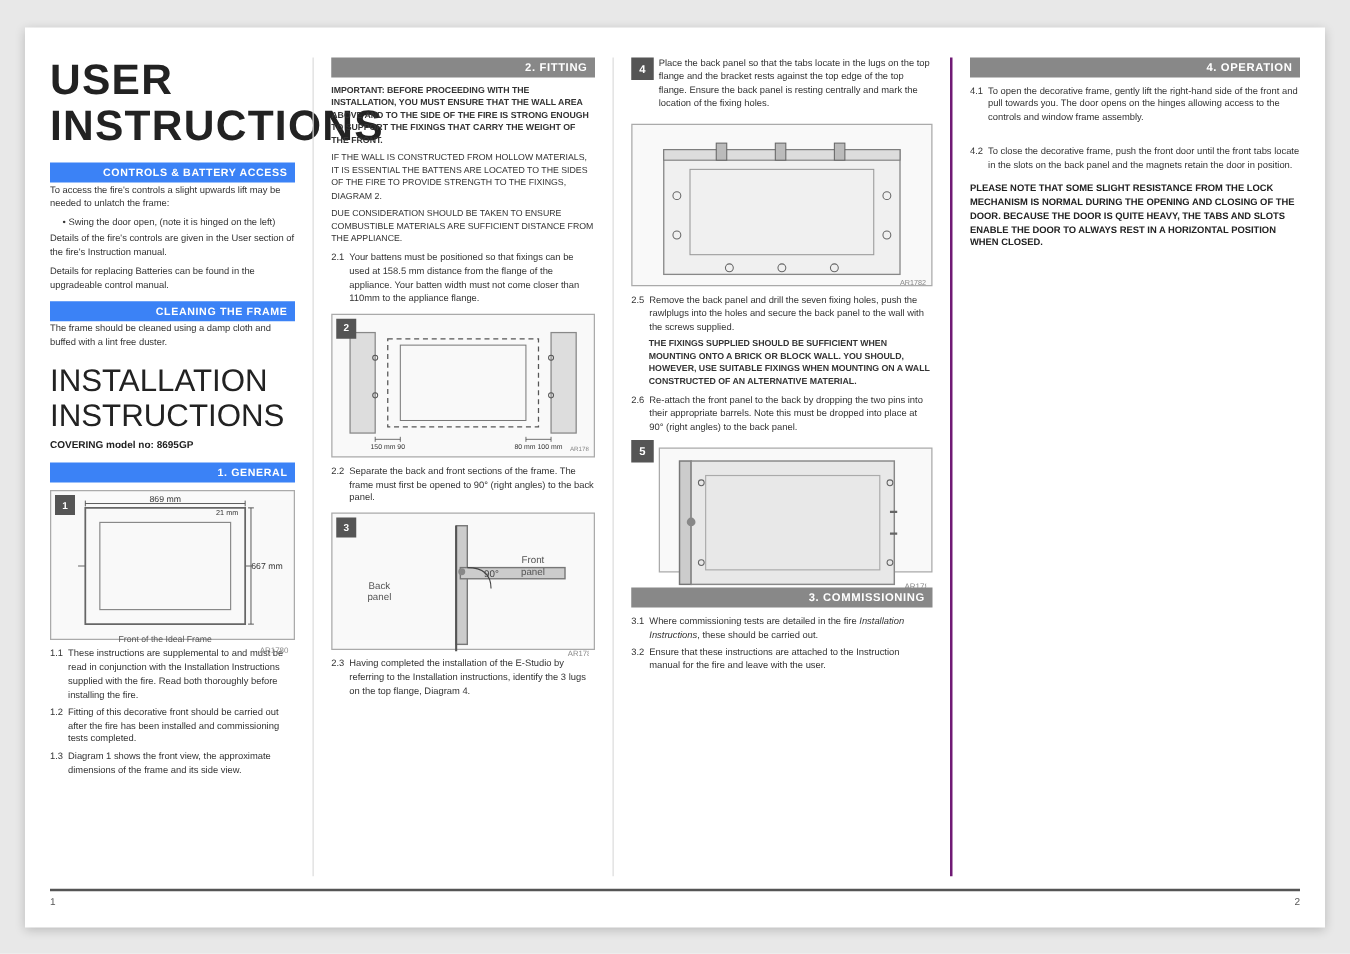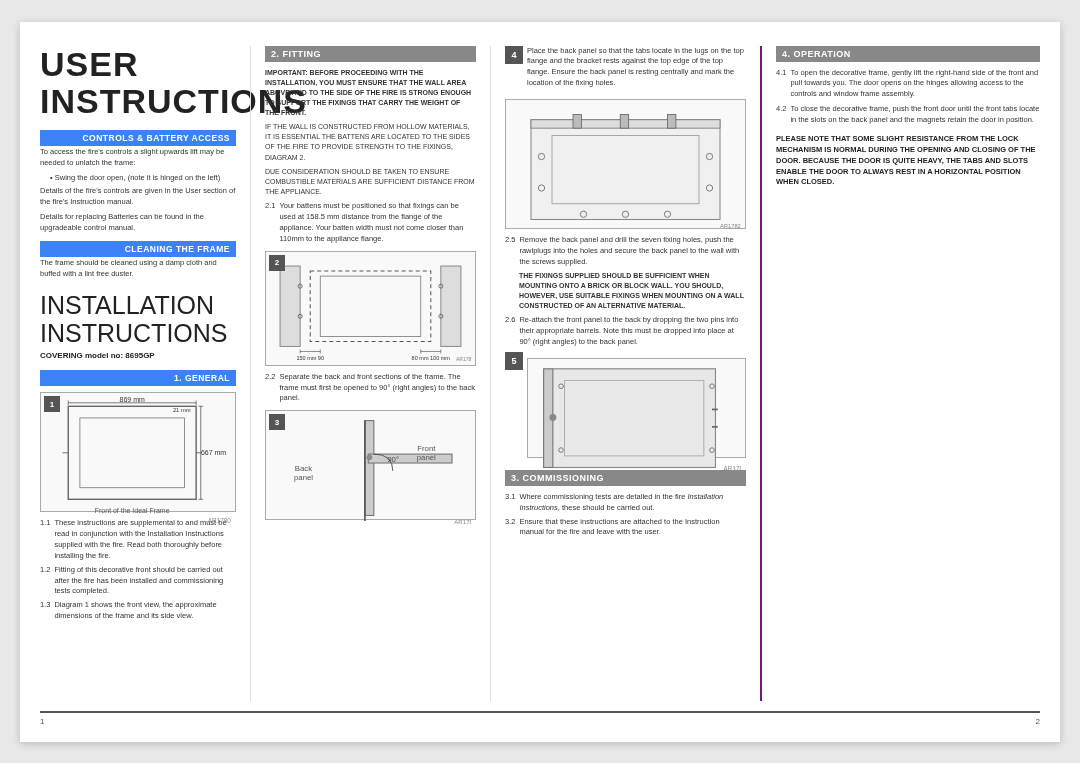--- a/index.html
+++ b/index.html
@@ -143,21 +143,21 @@
       font-weight: bold;
       line-height: 1.45;
       color: #222;
       margin-bottom: 4px;
     }
     .section-title-bar {
       background: #888;
       color: white;
       font-size: 9px;
       font-weight: bold;
-      text-align: left;
+      text-align: right;
       padding: 3px 6px;
       letter-spacing: 0.5px;
       margin-bottom: 6px;
     }
   </style>
 </head>
 <body>
 
 <div class="page-wrapper">
   <div class="main-content">
@@ -290,20 +290,24 @@
           <circle cx="89" cy="38" r="2.5" fill="#888"></circle>
 
           <text x="30" y="50" font-size="7" fill="#555" text-anchor="middle">Back</text>
           <text x="30" y="58" font-size="7" fill="#555" text-anchor="middle">panel</text>
           <text x="140" y="32" font-size="7" fill="#555" text-anchor="middle">Front</text>
           <text x="140" y="40" font-size="7" fill="#555" text-anchor="middle">panel</text>
           <text x="165" y="98" font-size="5.5" fill="#888">AR1781</text>
         </svg>
       </div>
 
+      <div class="numbered-item">
+        <span class="num">2.3</span>
+        <span>Having completed the installation of the E-Studio by referring to the Installation instructions, identify the 3 lugs on the top flange, Diagram 4.</span>
+      </div>
     </div>
 
     <div class="col3">
 
       <div style="display:flex; gap:4px; margin-bottom:4px;">
         <div class="diagram-number-badge">4</div>
         <p class="body-text">Place the back panel so that the tabs locate in the lugs on the top flange and the bracket rests against the top edge of the top flange. Ensure the back panel is resting centrally and mark the location of the fixing holes.</p>
       </div>
 
       <div class="diagram-box" style="height:130px; padding:4px;">
@@ -382,21 +386,21 @@
       </div>
     </div>
 
     <div class="col4">
       <div class="section-title-bar">4. OPERATION</div>
 
       <div class="numbered-item">
         <span class="num">4.1</span>
         <span>To open the decorative frame, gently lift the right-hand side of the front and pull towards you. The door opens on the hinges allowing access to the controls and window frame assembly.</span>
       </div>
-      <div class="numbered-item" style="margin-top:4px;">
+      <div class="numbered-item" style="margin-top:16px;">
         <span class="num">4.2</span>
         <span>To close the decorative frame, push the front door until the front tabs locate in the slots on the back panel and the magnets retain the door in position.</span>
       </div>
 
       <p class="bold-warning" style="margin-top:8px;">PLEASE NOTE THAT SOME SLIGHT RESISTANCE FROM THE LOCK MECHANISM IS NORMAL DURING THE OPENING AND CLOSING OF THE DOOR. BECAUSE THE DOOR IS QUITE HEAVY, THE TABS AND SLOTS ENABLE THE DOOR TO ALWAYS REST IN A HORIZONTAL POSITION WHEN CLOSED.</p>
     </div>
 
   </div>
 
   <div class="page-footer">

